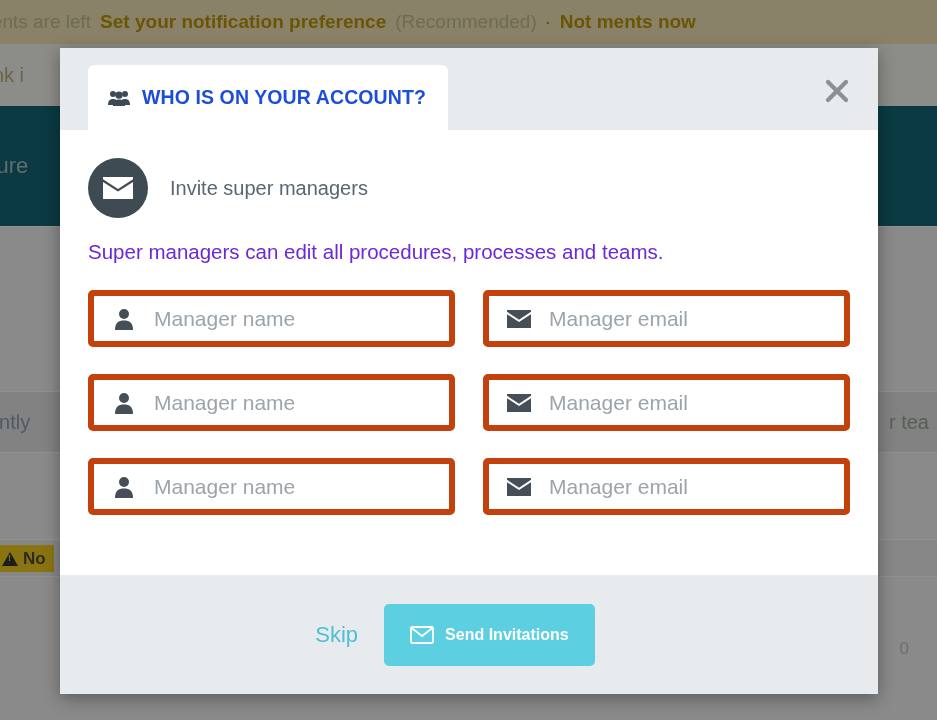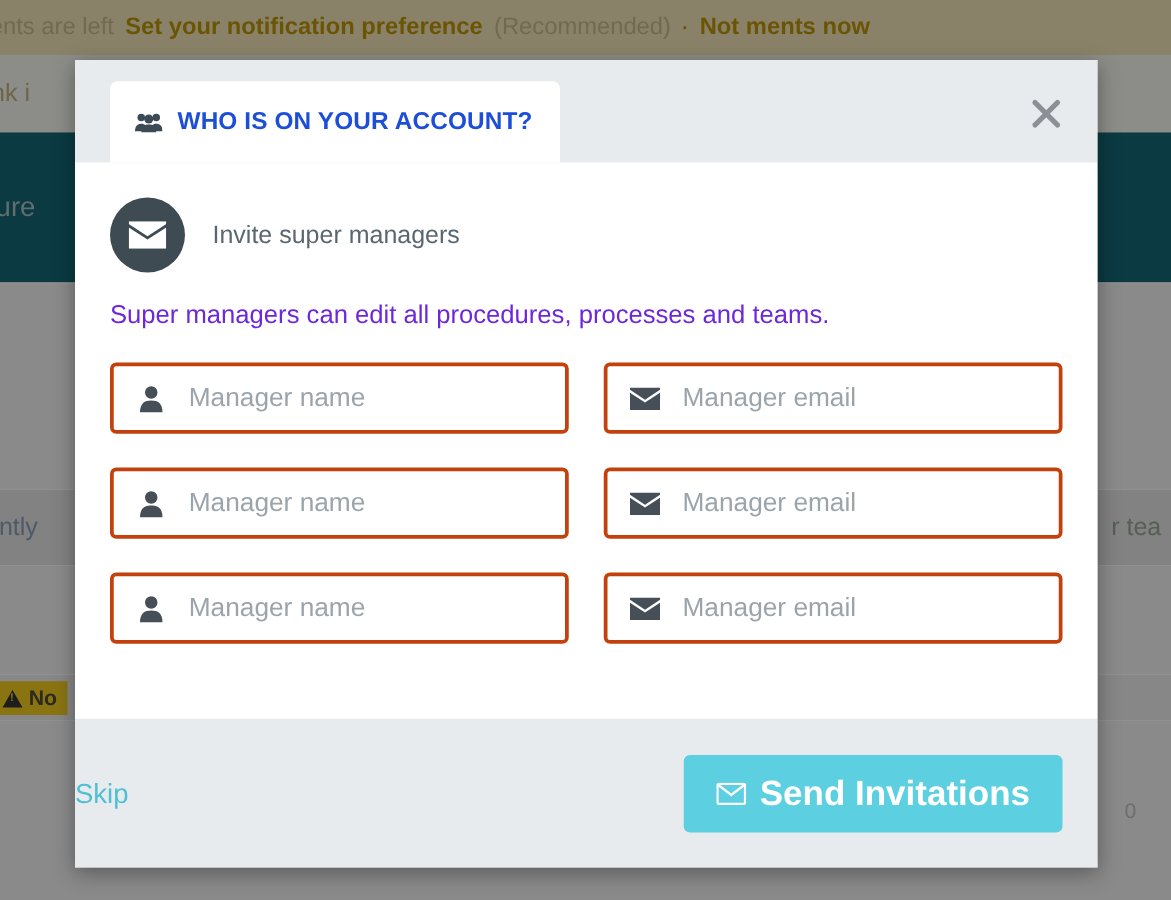--- a/index.html
+++ b/index.html
@@ -233,21 +233,21 @@
     flex-direction: column;
     gap: 27px;
   }
   .field-row {
     display: flex;
     gap: 28px;
   }
   .field {
     flex: 1;
     height: 57px;
-    border: 3px solid #c2410c;
+    border: 6px solid #c2410c;
     border-radius: 5px;
     display: flex;
     align-items: center;
     background: #fff;
     box-sizing: border-box;
     overflow: hidden;
   }
   .field-icon {
     width: 60px;
     height: 100%;
@@ -271,21 +271,21 @@
   .field input::placeholder {
     color: #9ba4ab;
     opacity: 1;
   }
 
   .modal-footer {
     height: 119px;
     background: #e8ebee;
     display: flex;
     align-items: center;
-    justify-content: space-between;
+    justify-content: center;
     gap: 26px;
     padding-right: 28px;
     box-sizing: border-box;
   }
   .skip-link {
     font-size: 22px;
     color: #4fbfd4;
     cursor: pointer;
     text-decoration: none;
   }
@@ -293,21 +293,21 @@
     background: #5ccfe0;
     color: #ffffff;
     border: none;
     border-radius: 5px;
     height: 62px;
     padding: 0 26px;
     display: flex;
     align-items: center;
     gap: 11px;
     font-family: "Liberation Sans", sans-serif;
-    font-size: 28px;
+    font-size: 16px;
     font-weight: bold;
     cursor: pointer;
     white-space: nowrap;
   }
 </style>
 </head>
 <body>
 
 <div id="page-backdrop">
 

